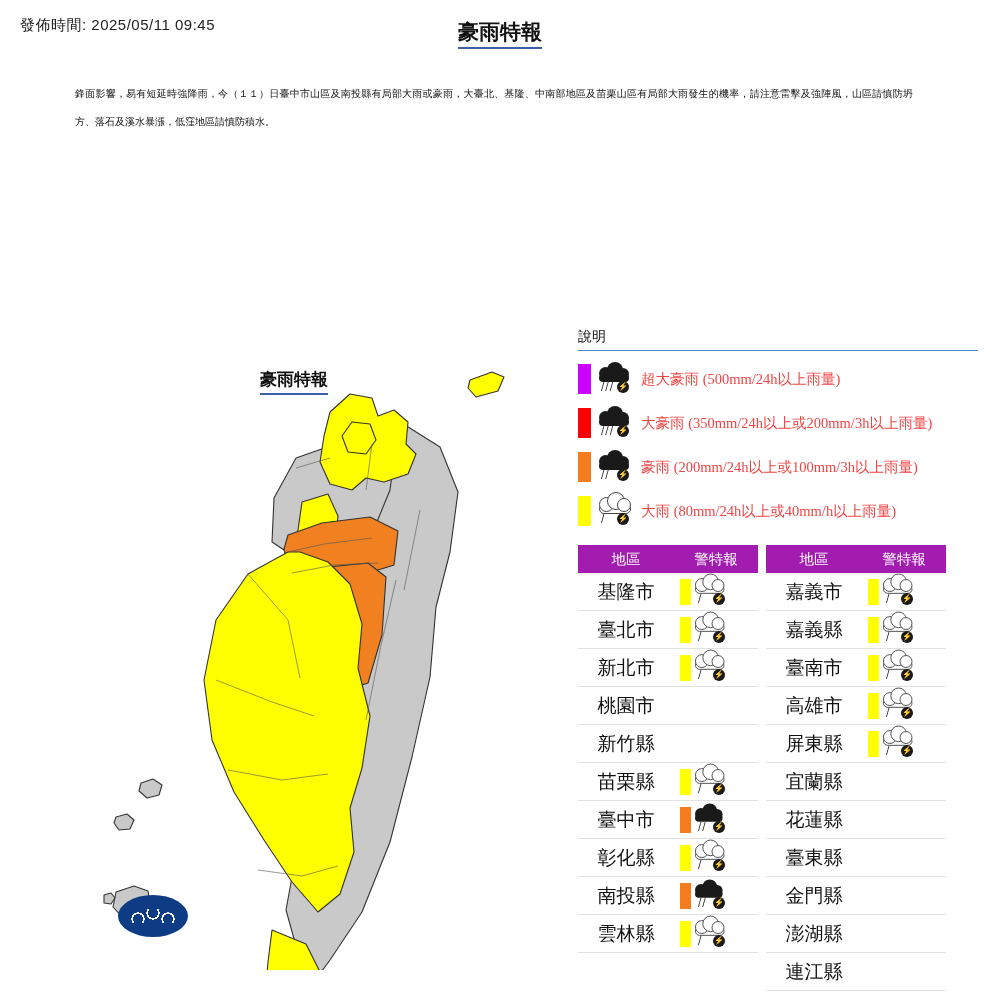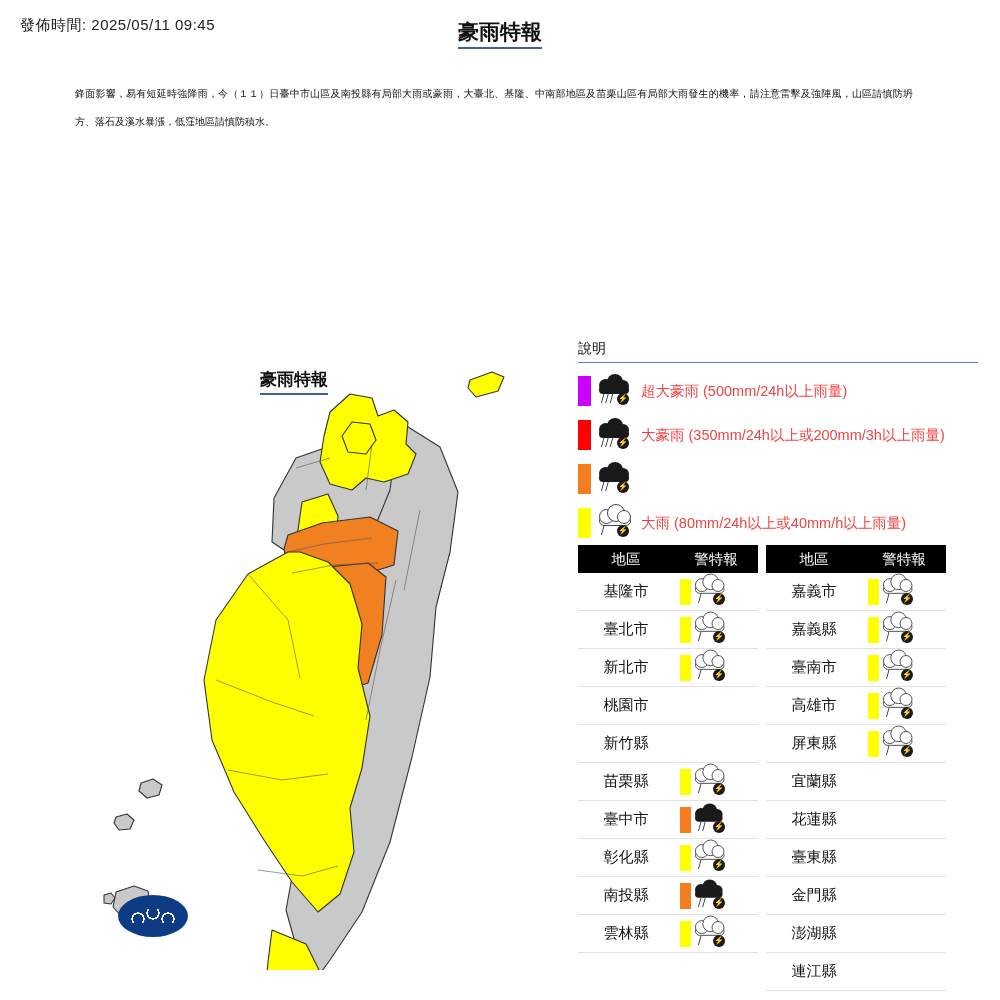--- a/index.html
+++ b/index.html
@@ -86,22 +86,23 @@
     height: 14px;
     background:
       radial-gradient(circle at 8px 10px, transparent 5px, #ffffff 5px, #ffffff 6.5px, transparent 6.7px),
       radial-gradient(circle at 23px 4px, transparent 5px, #ffffff 5px, #ffffff 6.5px, transparent 6.7px),
       radial-gradient(circle at 38px 10px, transparent 5px, #ffffff 5px, #ffffff 6.5px, transparent 6.7px);
   }
   
   .legend {
     position: absolute;
     left: 578px;
-    top: 340px;
+    top: 328px;
     width: 400px;
+    font-family: Liberation Serif, serif;
   }
   .legend-title {
     font-size: 14px;
     color: #111;
     padding-bottom: 4px;
   }
   .legend-rule {
     border-top: 1px solid #5580c4;
     margin-bottom: 6px;
   }
@@ -185,39 +186,39 @@
     left: 578px;
     top: 545px;
     width: 400px;
     display: flex;
     gap: 8px;
   }
   .tbl {
     width: 180px;
   }
   .tbl-head {
-    background: #000000;
+    background: #a21caf;
     color: #fff;
     font-size: 14.5px;
     display: flex;
     height: 28px;
     align-items: center;
   }
   .tbl-head .h1 { width: 96px; text-align: center; }
   .tbl-head .h2 { width: 84px; text-align: center; }
   .tbl-row {
     display: flex;
     align-items: center;
     height: 37px;
     border-bottom: 1px solid #e2e2e2;
   }
   .tbl-row .area {
     width: 96px;
     text-align: center;
-    font-size: 15px;
+    font-size: 19px;
     color: #111;
   }
   .tbl-row .warn {
     width: 84px;
     display: flex;
     align-items: center;
     padding-left: 6px;
     box-sizing: border-box;
   }
   .warn-sw {
@@ -344,20 +345,21 @@
     <div class="legend-icon">
       <div class="cloud dark">
           <div class="base"></div>
           <div class="c1"></div>
           <div class="c2"></div>
           <div class="c3"></div>
         </div>
       <div class="rain med"></div>
         <div class="thunder">⚡</div>
     </div>
+    <div class="legend-label">豪雨 (200mm/24h以上或100mm/3h以上雨量)</div>
   </div>
 
   <div class="legend-row">
     <div class="legend-swatch" style="background:#ffff00"></div>
     <div class="legend-icon">
       <div class="cloud light">
           <div class="base"></div>
           <div class="c1"></div>
           <div class="c2"></div>
           <div class="c3"></div>

